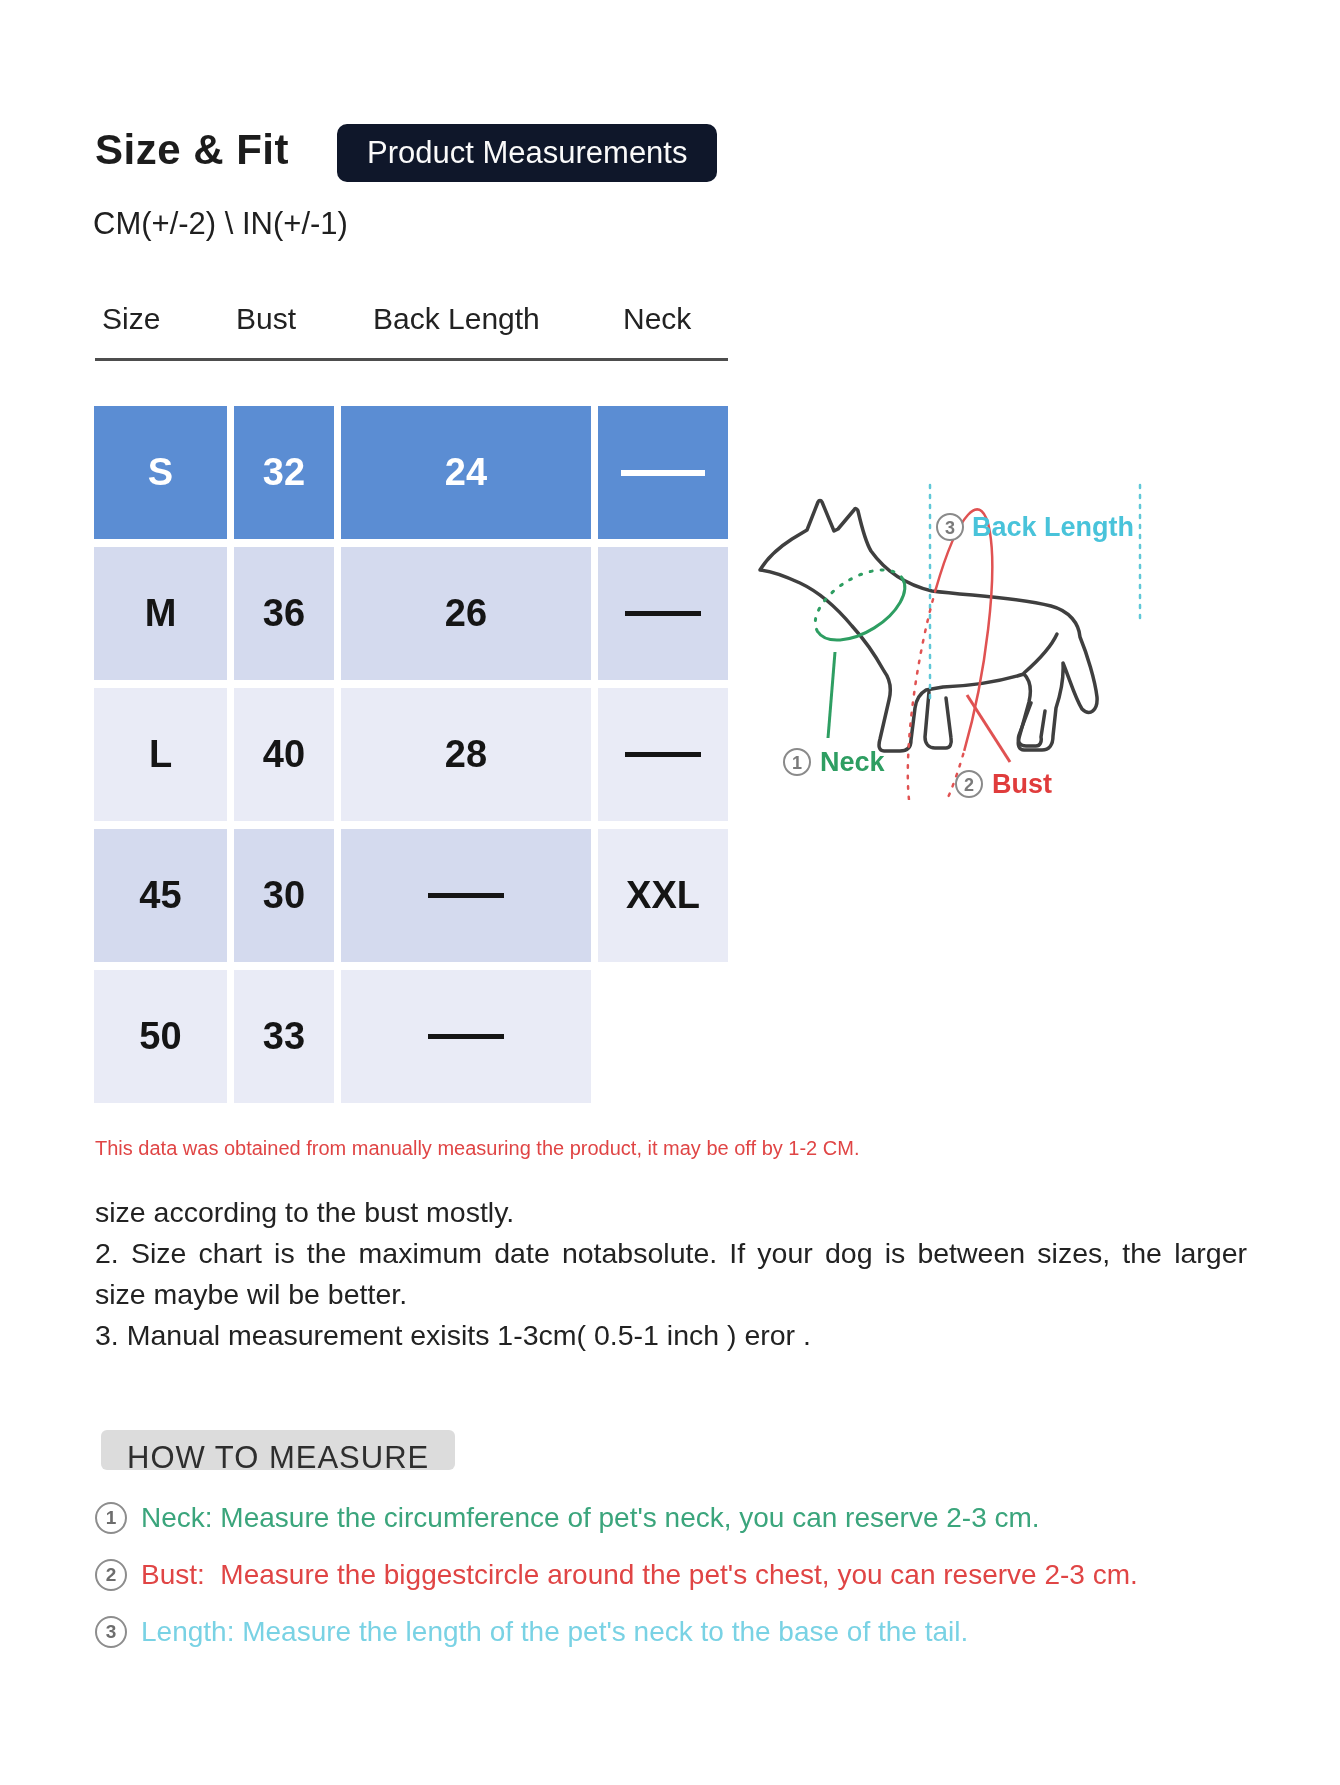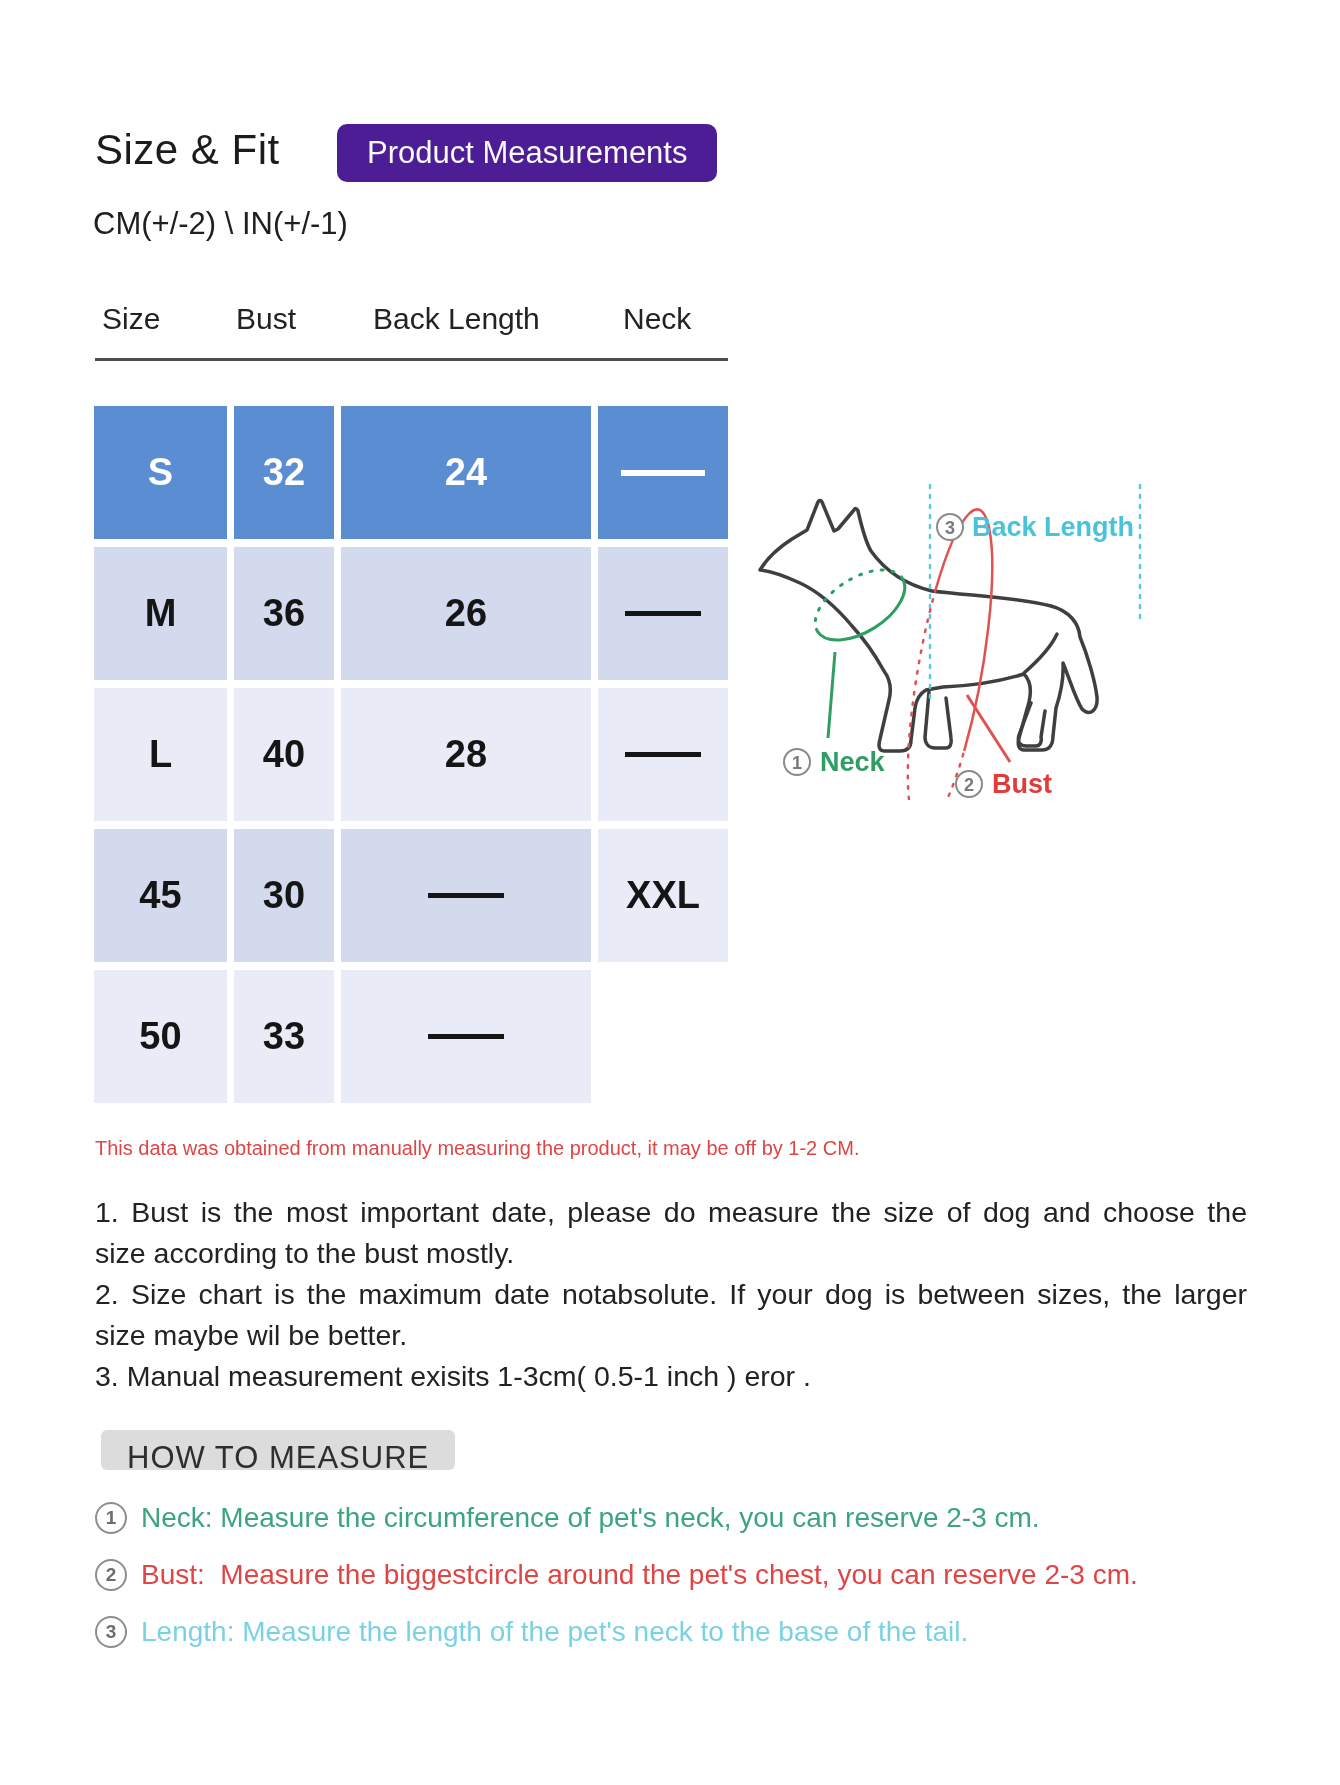--- a/index.html
+++ b/index.html
@@ -3,23 +3,23 @@
 <meta charset="utf-8">
 <style>
   html,body{margin:0;padding:0}
   body{
     width:1340px;height:1785px;position:relative;background:#ffffff;
     font-family:"Liberation Sans",sans-serif;color:#1c1c1c;overflow:hidden;
   }
   .abs{position:absolute}
 
   
-  #page-title{left:95px;top:126px;font-size:42px;font-weight:normal;letter-spacing:.5px}
+  #page-title{left:95px;top:126px;font-size:42px;font-weight:bold;letter-spacing:.5px}
   #meas-badge{left:337px;top:124px;height:58px;line-height:58px;padding:0 30px;
-    background:#4c1d95;border-radius:10px;color:#fafafa;font-size:31px;white-space:nowrap}
+    background:#0f172a;border-radius:10px;color:#fafafa;font-size:31px;white-space:nowrap}
   #tolerance{left:93px;top:206px;font-size:31px;color:#1f1f1f}
 
   
   .hdr{top:302px;font-size:30px;color:#222;white-space:nowrap}
   #hdr-size{left:102px}#hdr-bust{left:236px}#hdr-bl{left:373px}#hdr-neck{left:623px}
   #hdr-rule{left:95px;top:358px;width:633px;height:3px;background:#4d4d4d}
 
   
   #size-table{left:94px;top:406px;display:grid;
     grid-template-columns:133px 100px 250px 130px;grid-auto-rows:133px;
@@ -159,21 +159,20 @@
   </g>
   <g>
     <circle cx="309" cy="344" r="13" fill="#fff" stroke="#8a8a8a" stroke-width="2"></circle>
     <text x="309" y="351" font-size="18" fill="#7a7a7a" text-anchor="middle">2</text>
     <text x="332" y="353" font-size="27" fill="#e03c3c">Bust</text>
   </g>
 </svg>
 
 <div class="abs" id="disclaimer">This data was obtained from manually measuring the product, it may be off by 1-2 CM.</div>
 <div class="abs" id="notes">
-  <div class="just">1. Bust is the most important date, please do measure the size of dog and choose the</div>
   <div>size according to the bust mostly.</div>
   <div class="just">2. Size chart is the maximum date notabsolute. If your dog is between sizes, the larger</div>
   <div>size maybe wil be better.</div>
   <div>3. Manual measurement exisits 1-3cm( 0.5-1 inch ) eror .</div>
 </div>
 
 <div class="abs" id="htm-heading">HOW TO MEASURE</div>
 
 <div class="abs step" id="step0">
   <span class="circ">1</span>

